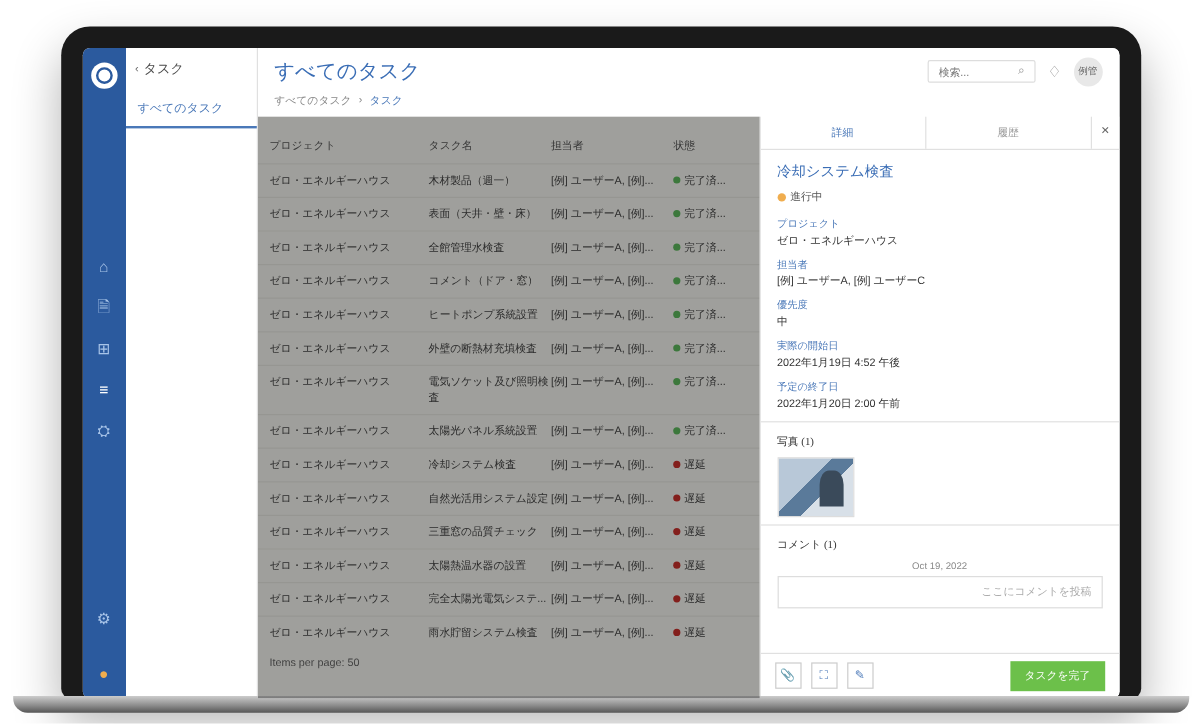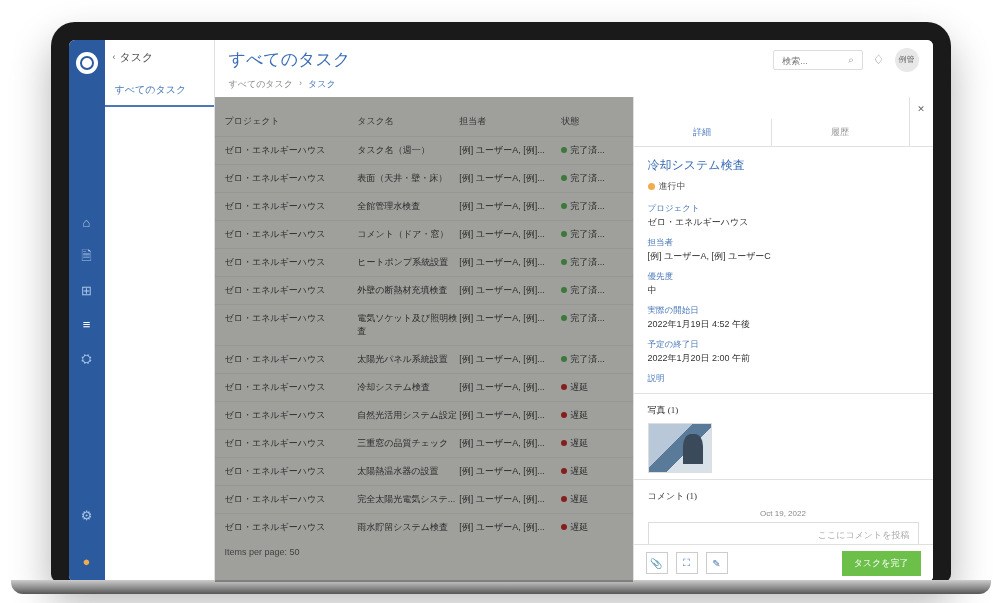--- a/index.html
+++ b/index.html
@@ -36,21 +36,21 @@
 .t-head > div, .t-row > div { flex: 1; }
 .t-head .c-proj, .t-row .c-proj { flex: 1.3; }
 .t-head .c-status, .t-row .c-status { flex: 0.6; }
 .t-row { display: flex; padding: 7px 10px; border-top: 1px solid rgba(0,0,0,0.06); }
 .t-row .dot { width: 6px; height: 6px; border-radius: 50%; display: inline-block; margin-right: 3px; }
 .dot.green { background: #5cb85c; }
 .dot.red { background: #c9302c; }
 .pager { padding: 6px 10px; font-size: 9px; color: #666; }
 .detail-panel { width: 300px; background: #fff; border-left: 1px solid #e0e0e0; display: flex; flex-direction: column; font-size: 9px; }
 .detail-tabs { display: flex; border-bottom: 1px solid #e0e0e0; }
-.detail-tab { flex: 1; text-align: center; padding: 7px 4px; color: #4a78b8; cursor: pointer; margin-top: 22px; }
+.detail-tab { flex: 1; text-align: center; padding: 7px 4px; color: #4a78b8; cursor: pointer; }
 .detail-tab.inactive { color: #999; border-left: 1px solid #e0e0e0; }
 .close-x { width: 24px; text-align: center; padding: 7px 4px; color: #666; border-left: 1px solid #e0e0e0; cursor: pointer; }
 .detail-body { flex: 1; overflow-y: auto; padding: 10px 14px; }
 .detail-title { color: #3a6db5; font-size: 12px; font-weight: 500; margin-bottom: 6px; }
 .status-line { display: flex; align-items: center; gap: 4px; margin-bottom: 10px; color: #555; }
 .status-dot { width: 7px; height: 7px; border-radius: 50%; background: #f0ad4e; }
 .d-field { margin-bottom: 8px; }
 .d-label { color: #4a78b8; font-size: 8.5px; margin-bottom: 1px; }
 .d-value { color: #333; font-size: 9px; }
 .d-section-head { margin: 10px 0 6px; color: #333; font-size: 9px; font-family: Liberation Serif, serif; }
@@ -113,21 +113,21 @@
         <div class="table-content">
           <div class="t-head">
             <div class="c-proj">プロジェクト</div>
             <div>タスク名</div>
             <div>担当者</div>
             <div class="c-status">状態</div>
           </div>
           <div id="tbody">
                 <div class="t-row">
                   <div class="c-proj">ゼロ・エネルギーハウス</div>
-                  <div>タスク名（週一）</div>
+                  <div>木材製品（週一）</div>
                   <div>[例] ユーザーA, [例]...</div>
                   <div class="c-status"><span class="dot green"></span>完了済...</div>
                 </div>
                 <div class="t-row">
                   <div class="c-proj">ゼロ・エネルギーハウス</div>
                   <div>表面（天井・壁・床）</div>
                   <div>[例] ユーザーA, [例]...</div>
                   <div class="c-status"><span class="dot green"></span>完了済...</div>
                 </div>
                 <div class="t-row">
@@ -231,23 +231,20 @@
                 <div class="d-label">優先度</div>
                 <div class="d-value">中</div>
               </div>
           <div class="d-field">
                 <div class="d-label">実際の開始日</div>
                 <div class="d-value">2022年1月19日 4:52 午後</div>
               </div>
           <div class="d-field">
                 <div class="d-label">予定の終了日</div>
                 <div class="d-value">2022年1月20日 2:00 午前</div>
-              </div>
-          <div class="d-field">
-                <div class="d-label">説明</div>
               </div>
           <div class="divider"></div>
           <div class="d-section-head">写真 (1)</div>
           <div class="photo"></div>
           <div class="divider"></div>
           <div class="d-section-head">コメント (1)</div>
           <div class="comment-date">Oct 19, 2022</div>
           <div class="comment-box">ここにコメントを投稿</div>
         </div>
         <div class="detail-footer">

